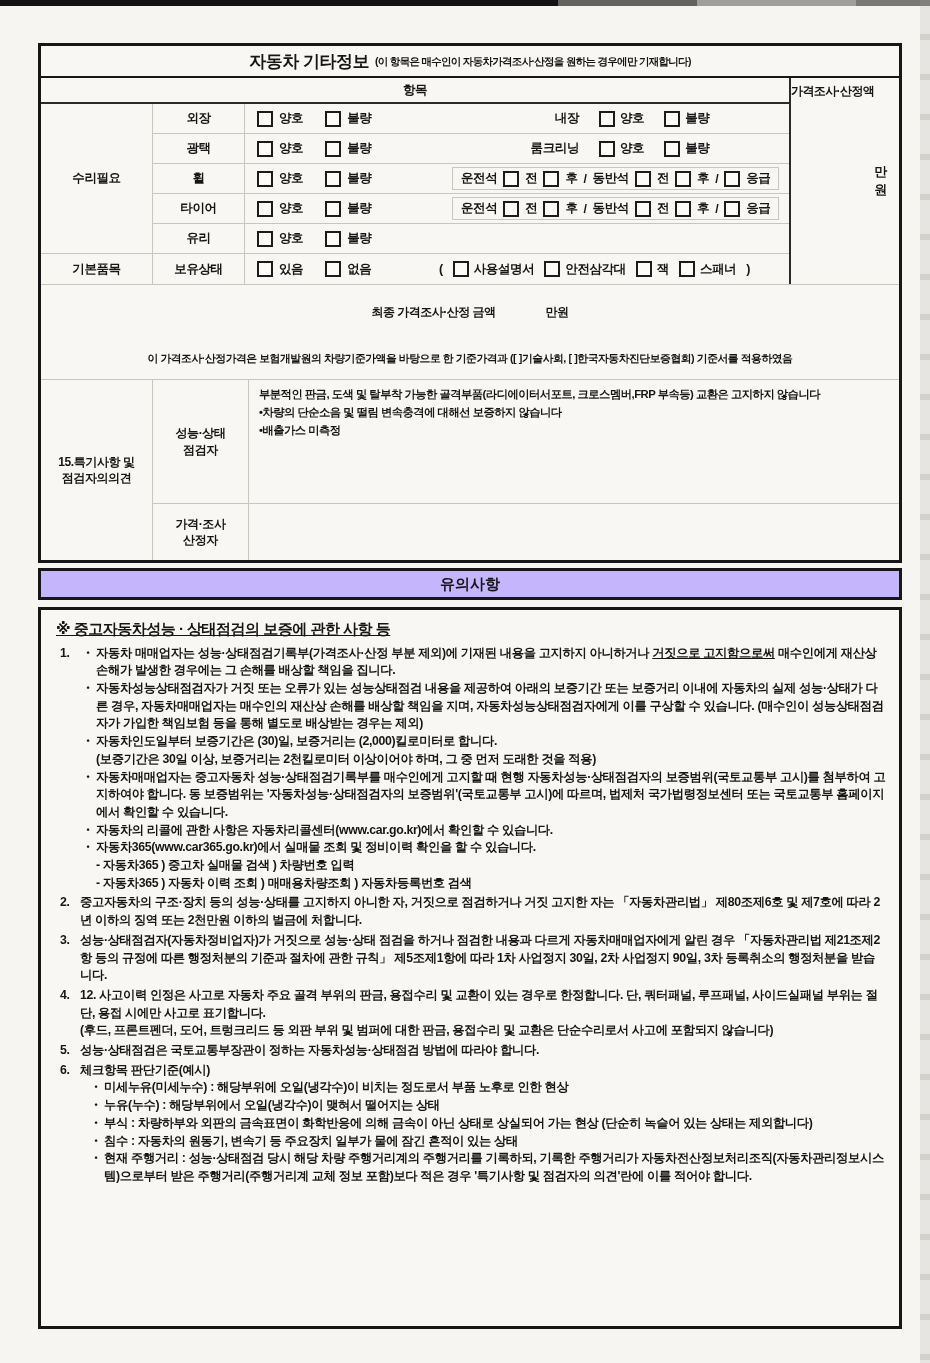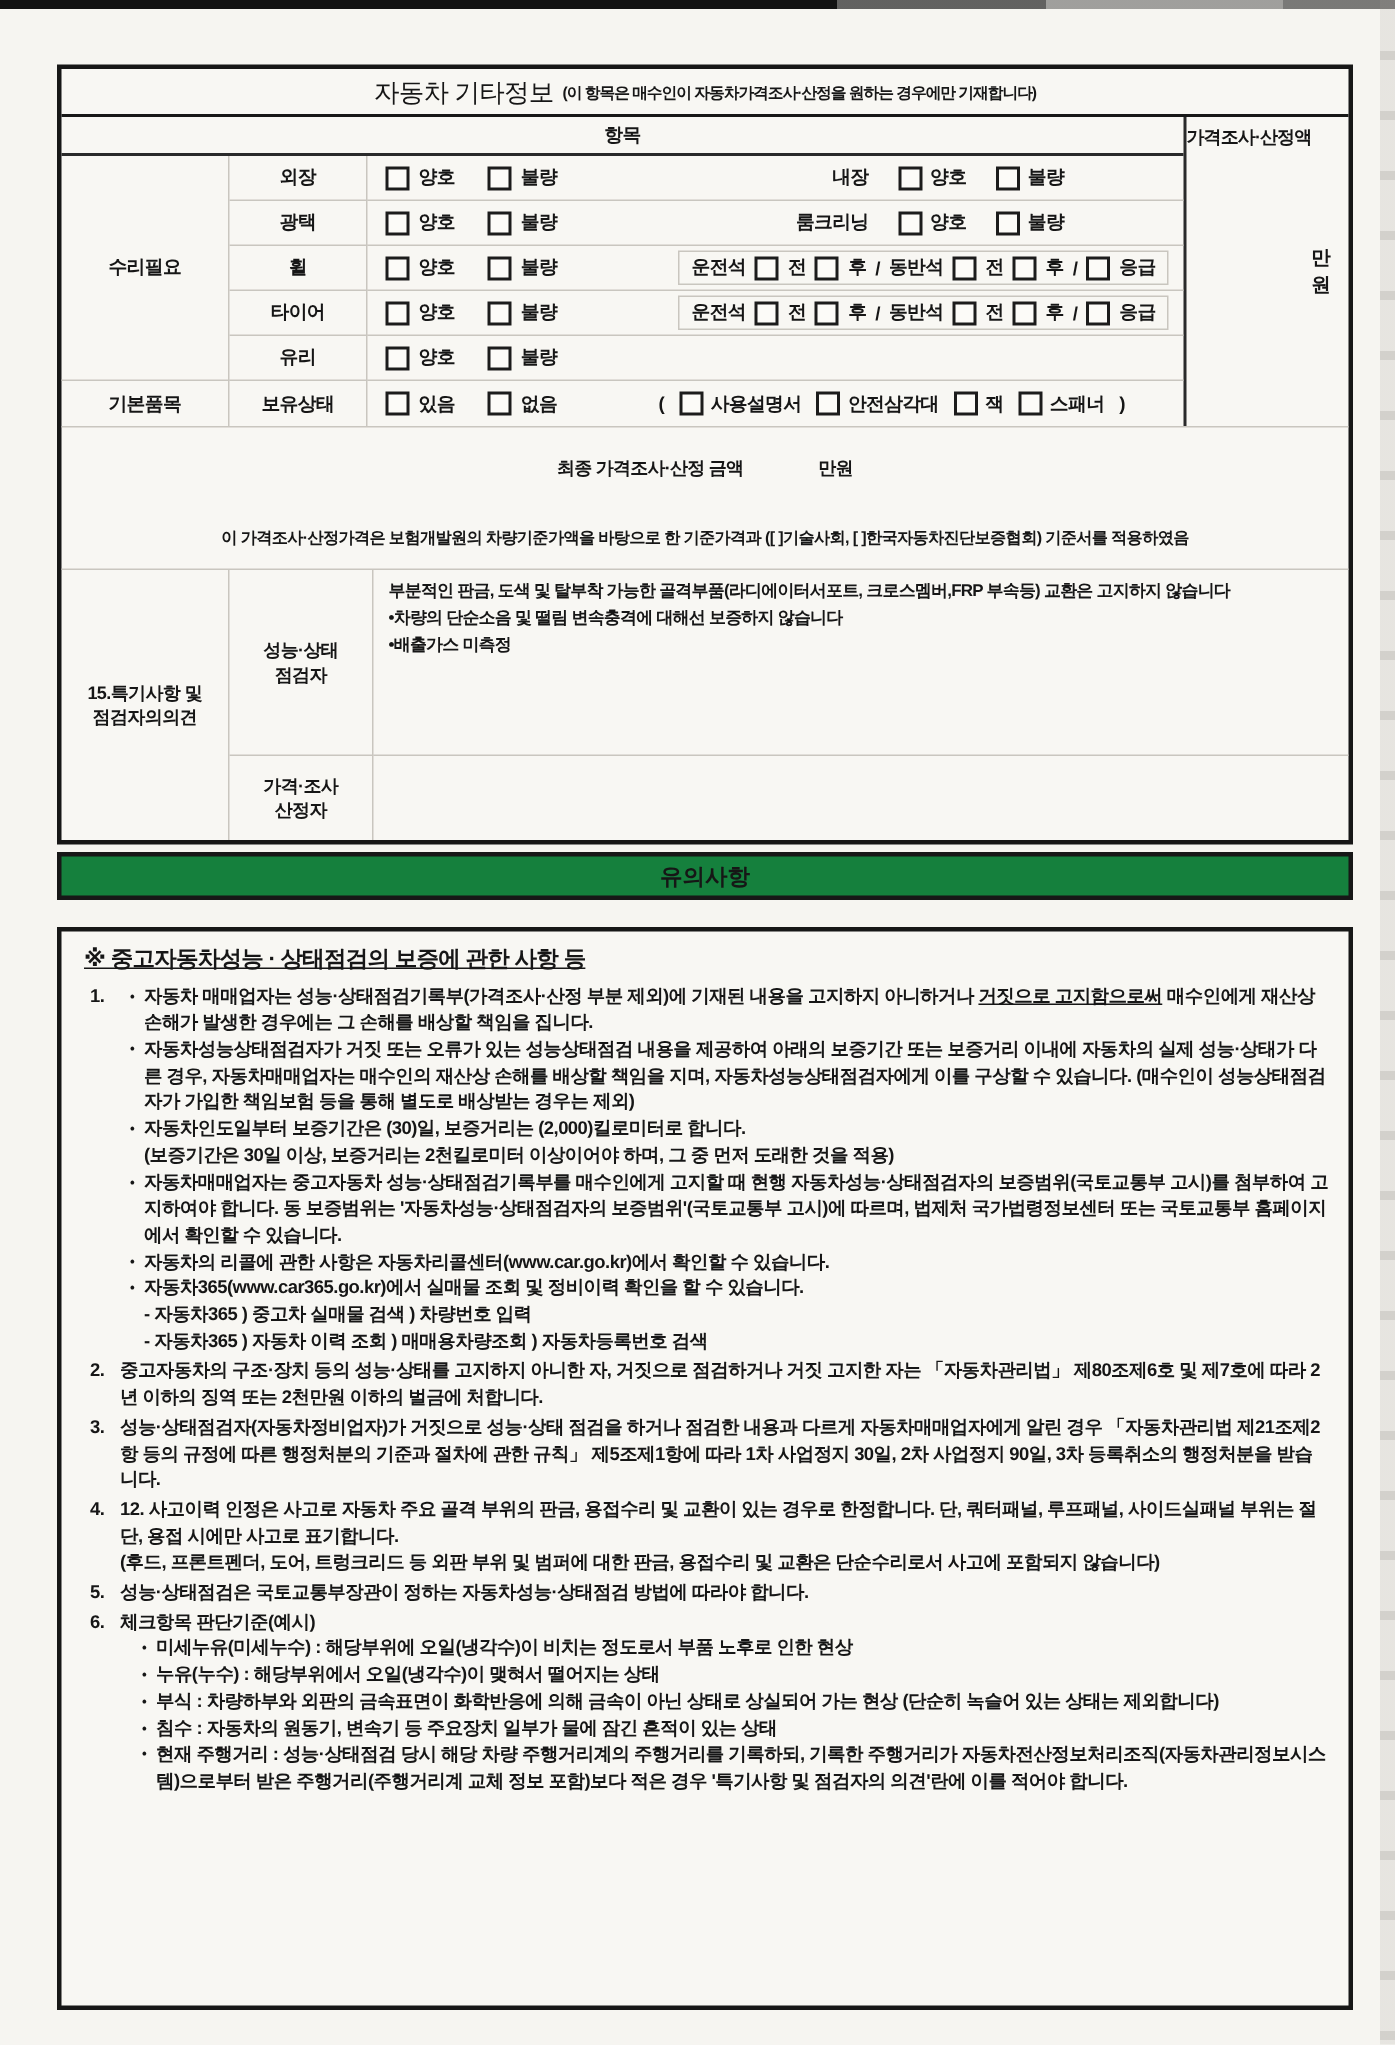--- a/index.html
+++ b/index.html
@@ -11,21 +11,21 @@
   }
   .topbar{position:absolute;top:0;left:0;width:100%;height:6px;
     background:linear-gradient(90deg,#131313 0 60%,rgba(19,19,19,.65) 60% 75%,rgba(19,19,19,.38) 75% 92%,rgba(19,19,19,.55) 92% 100%);}
   .edge-noise{position:absolute;top:0;right:0;width:10px;height:100%;
     background:repeating-linear-gradient(180deg,rgba(160,155,148,.18) 0 34px,rgba(120,115,108,.28) 34px 40px);}
   .sheet{position:absolute;left:38px;top:43px;width:864px}
   .frame{border:3px solid #171717;background:#f8f7f3;box-sizing:border-box}
 
   
   .t-title{height:30px;border-bottom:2px solid #171717;display:flex;align-items:center;justify-content:center;gap:6px}
-  .t-title .main{font-size:17px;font-weight:400;letter-spacing:-.5px}
+  .t-title .main{font-size:17px;font-weight:700;letter-spacing:-.5px}
   .t-title .note{font-size:10.5px;font-weight:700;letter-spacing:-.7px;transform:translateY(1px)}
   .grid{display:grid;grid-template-columns:112px 92px 1fr 110px;grid-template-rows:26px repeat(6,30px);
     font-size:12.5px;font-weight:700;letter-spacing:-.4px}
   .cell{display:flex;align-items:center;box-sizing:border-box}
   .center{justify-content:center}
   .lt-b{border-bottom:1px solid #c9c6bf}
   .lt-r{border-right:1px solid #c9c6bf}
   .h-item{grid-column:1/4;grid-row:1;border-bottom:2px solid #2a2a2a}
   .price-cell{grid-column:4;grid-row:1/8;border-left:2px solid #2a2a2a;display:flex;flex-direction:row;box-sizing:border-box}
   .price-head{height:26px;display:flex;align-items:center;justify-content:center;font-size:12px;letter-spacing:-.6px}
@@ -49,22 +49,22 @@
   .sp-grid{display:grid;grid-template-columns:112px 96px 1fr;grid-template-rows:124px 56px;border-top:1px solid #c9c6bf;
     font-weight:700;letter-spacing:-.4px}
   .sp-label{grid-column:1;grid-row:1/3;flex-direction:column;font-size:12px;line-height:1.35}
   .two-line{display:flex;flex-direction:column;align-items:center;justify-content:center;text-align:center}
   .sp-sub{font-size:12px;line-height:1.35}
   .sp-content{font-size:11.3px;line-height:1.6;padding:5px 10px;align-items:flex-start}
   .sp-content .lines div{letter-spacing:-.5px}
 
   
   .band{margin-top:5px;height:32px;border:3px solid #171717;box-sizing:border-box;display:flex;align-items:center;justify-content:center;
-    font-size:15px;font-weight:700;background:#15803d}
-  .notice{margin-top:18px;height:722px;padding:8px 13px 0 13px;font-size:12.3px;font-weight:600;letter-spacing:-.35px;line-height:1.44}
+    font-size:15px;font-weight:700;background:#c4b5fd}
+  .notice{margin-top:7px;height:722px;padding:8px 13px 0 13px;font-size:12.3px;font-weight:600;letter-spacing:-.35px;line-height:1.44}
   .heading{font-size:15px;font-weight:700;letter-spacing:-.5px;margin:0 0 5px 2px}
   .heading span{text-decoration:underline}
   .item{display:flex;margin-bottom:2px}
   .num{flex:none;width:26px;padding-left:6px;box-sizing:border-box}
   .itext{flex:1}
   .b-row{display:flex}
   .bullet{flex:none;width:16px;text-align:center;font-size:9px;transform:translateY(2px)}
   .u{text-decoration:underline}
   .item6 .b-row{padding-left:8px}
 </style>

